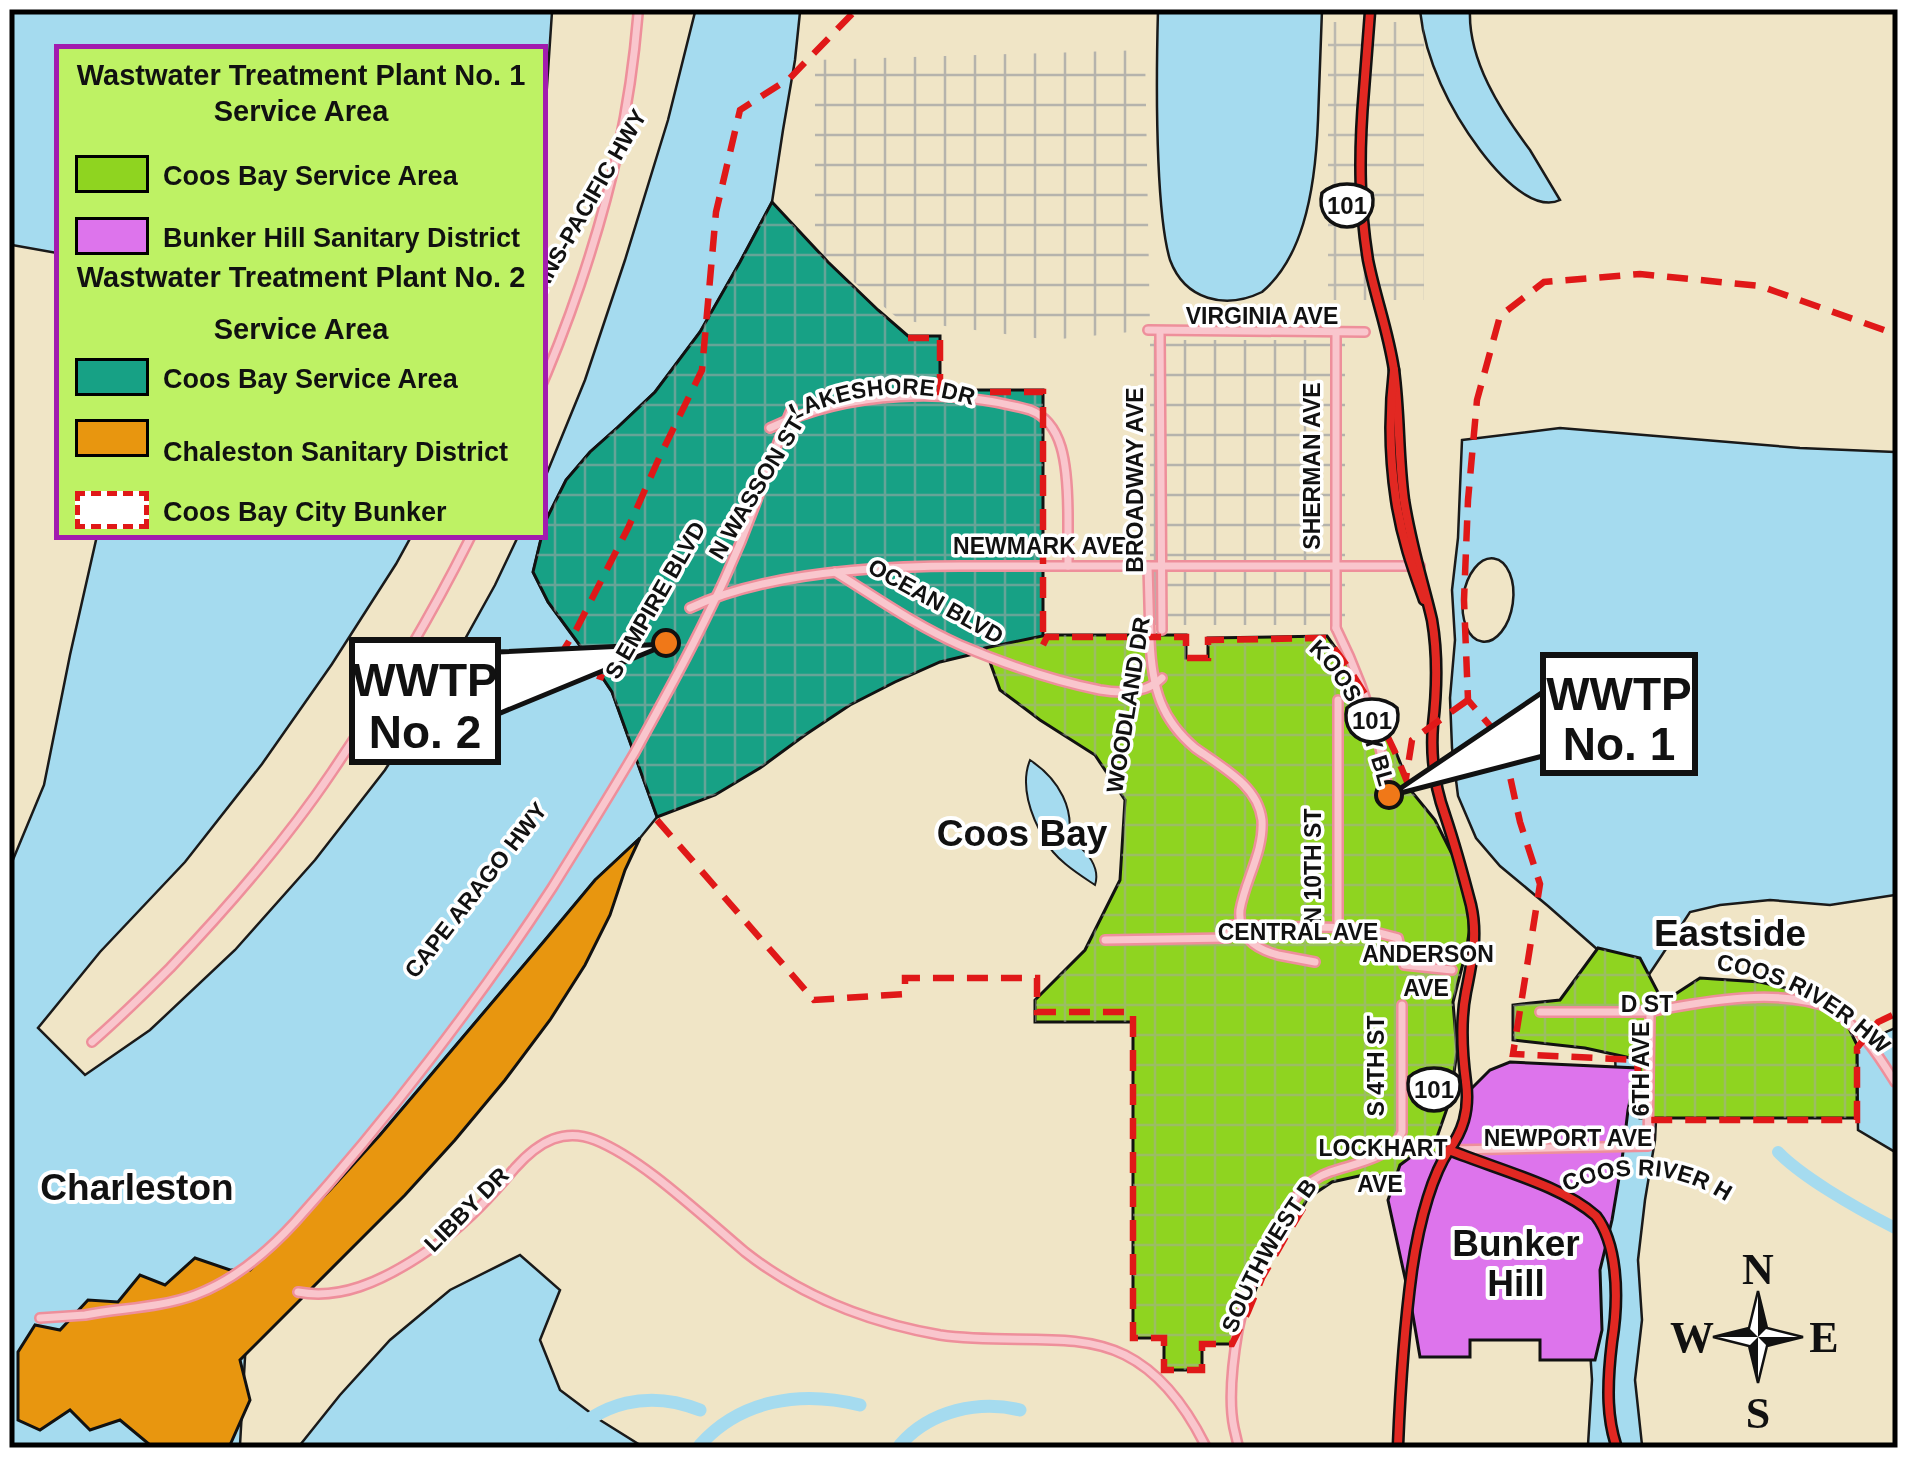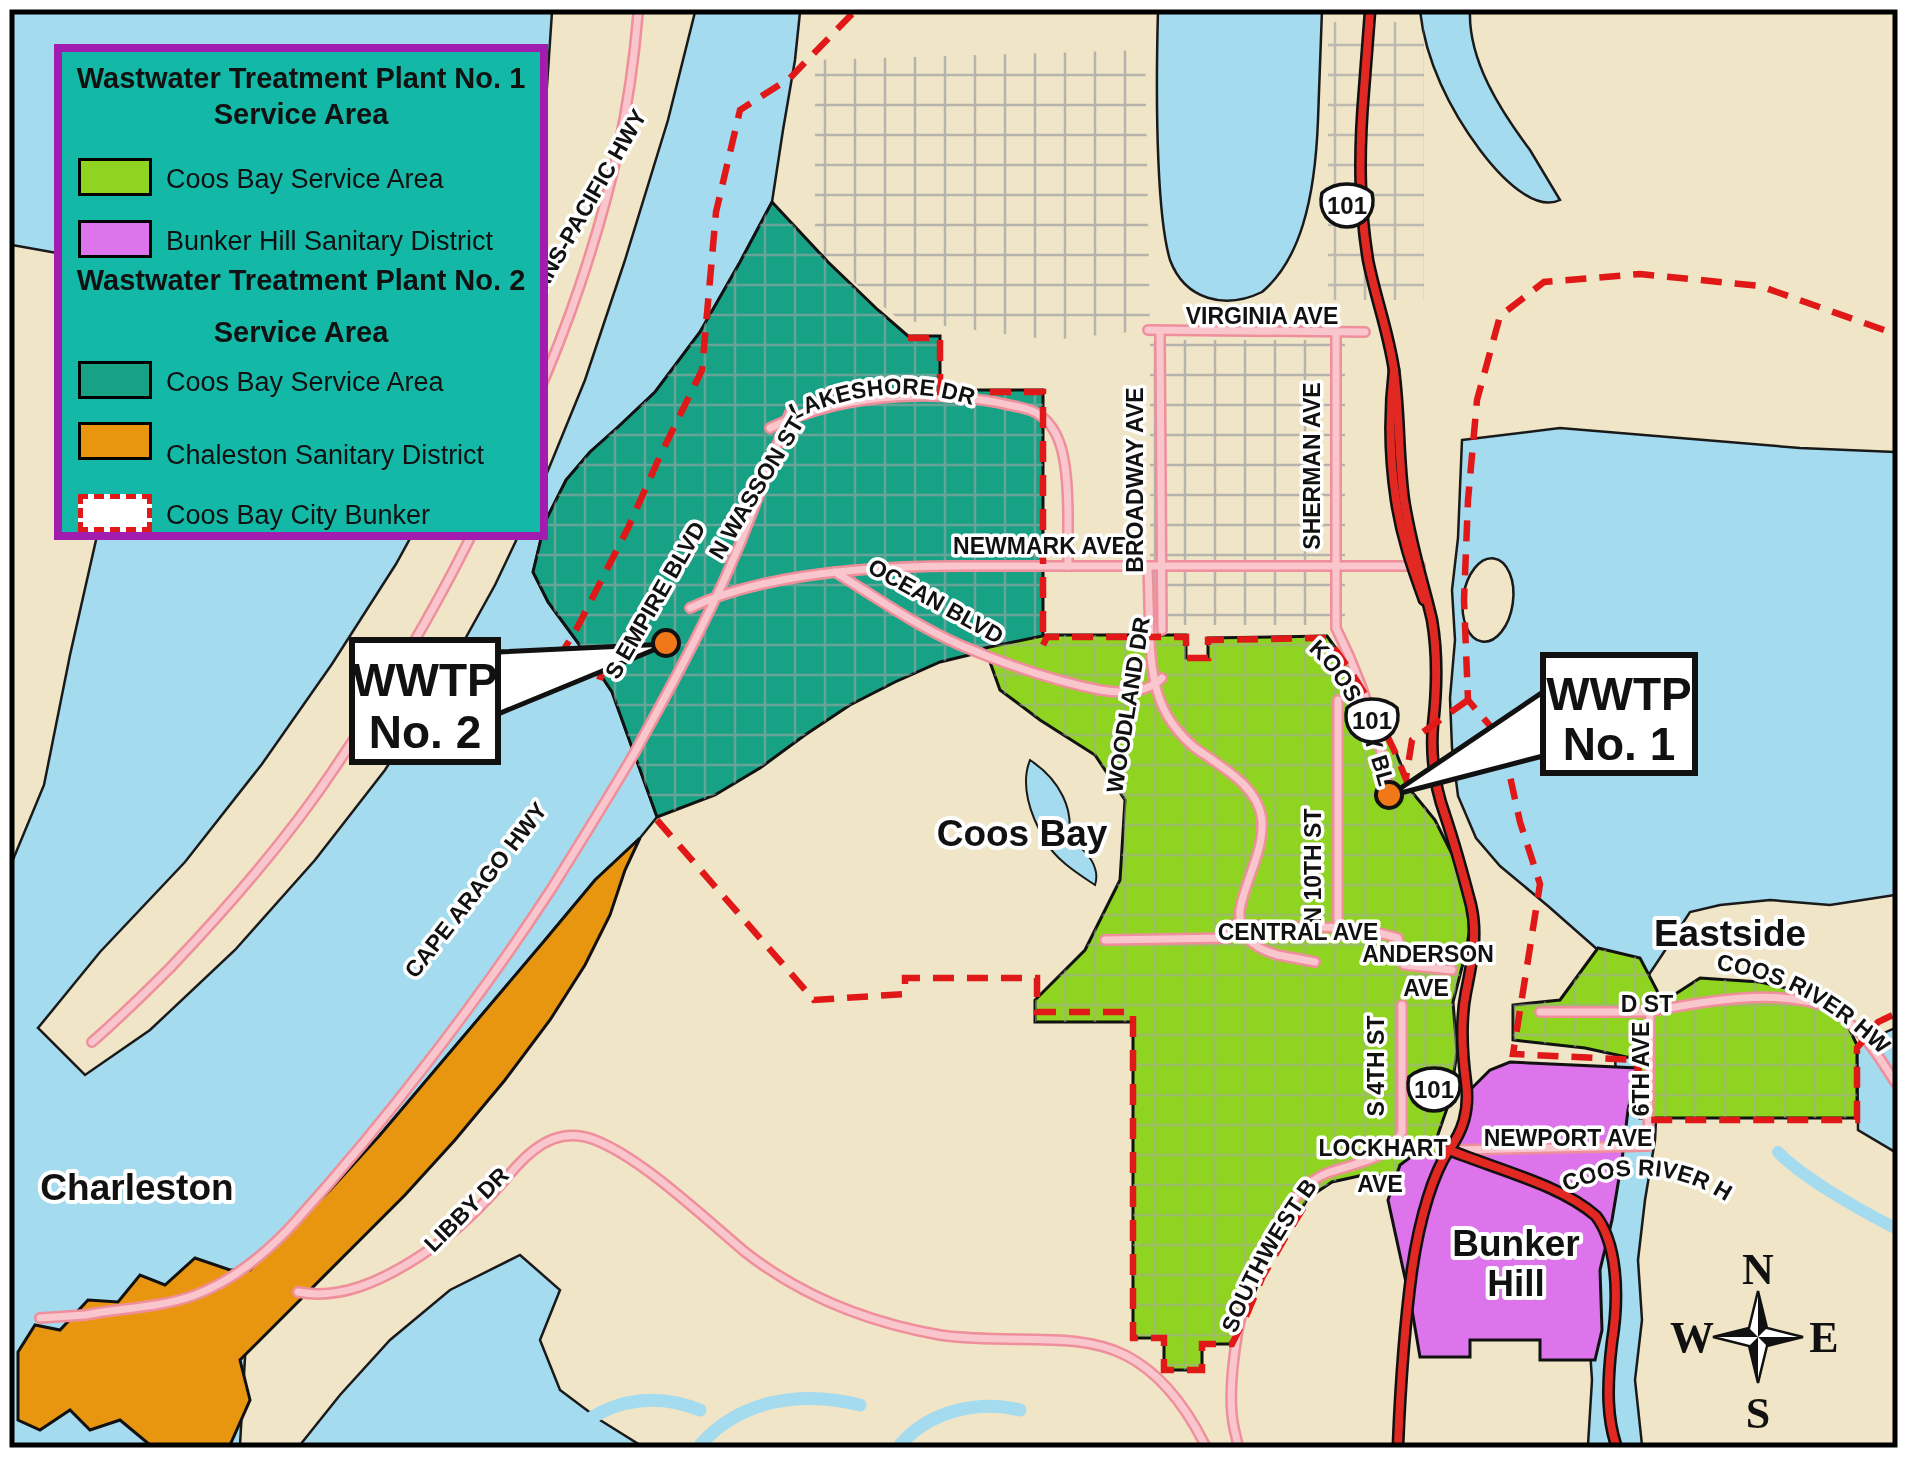--- a/index.html
+++ b/index.html
@@ -6,25 +6,25 @@
   #stage{position:relative;width:1920px;height:1483px;background:#fff;overflow:hidden;
          font-family:"Liberation Sans",sans-serif;}
   svg{position:absolute;left:0;top:0;}
   .halo{font-family:"Liberation Sans",sans-serif;font-weight:bold;fill:#111;
         stroke:#fff;stroke-width:7px;paint-order:stroke;stroke-linejoin:round;} .r23{font-size:23px;}
   .place{font-size:37px;stroke-width:8px;}
   .compassL{font-family:"Liberation Serif",serif;font-weight:bold;font-size:44px;fill:#111;}
   .shieldT{font-family:"Liberation Sans",sans-serif;font-weight:bold;font-size:24px;fill:#111;}
   .calloutT{font-family:"Liberation Sans",sans-serif;font-weight:bold;font-size:46px;fill:#111;}
   
-  #legend{position:absolute;left:54px;top:44px;width:494px;height:496px;background:#14b8a6;
-          border:8px solid #a21caf;box-sizing:border-box;z-index:5;}
+  #legend{position:absolute;left:54px;top:44px;width:494px;height:496px;background:#bef264;
+          border:5px solid #a21caf;box-sizing:border-box;z-index:5;}
   #legend .ttl{position:absolute;left:0;width:100%;text-align:center;font-weight:bold;
                font-size:29px;color:#111;}
-  #legend .lbl{position:absolute;font-weight:normal;font-size:27px;color:#111;white-space:nowrap;}
+  #legend .lbl{position:absolute;font-weight:bold;font-size:27px;color:#111;white-space:nowrap;}
   #legend .sw{position:absolute;left:16px;width:74px;height:38px;border:3px solid #000;box-sizing:border-box;}
   .sw-cb1{background:#8FD420;}
   .sw-bh{background:#DD74EC;}
   .sw-cb2{background:#17A185;}
   .sw-cs{background:#E8960F;}
   .sw-limits{background:#fff;border:5px dashed #E01818 !important;}
 </style>
 </head>
 <body>
 

